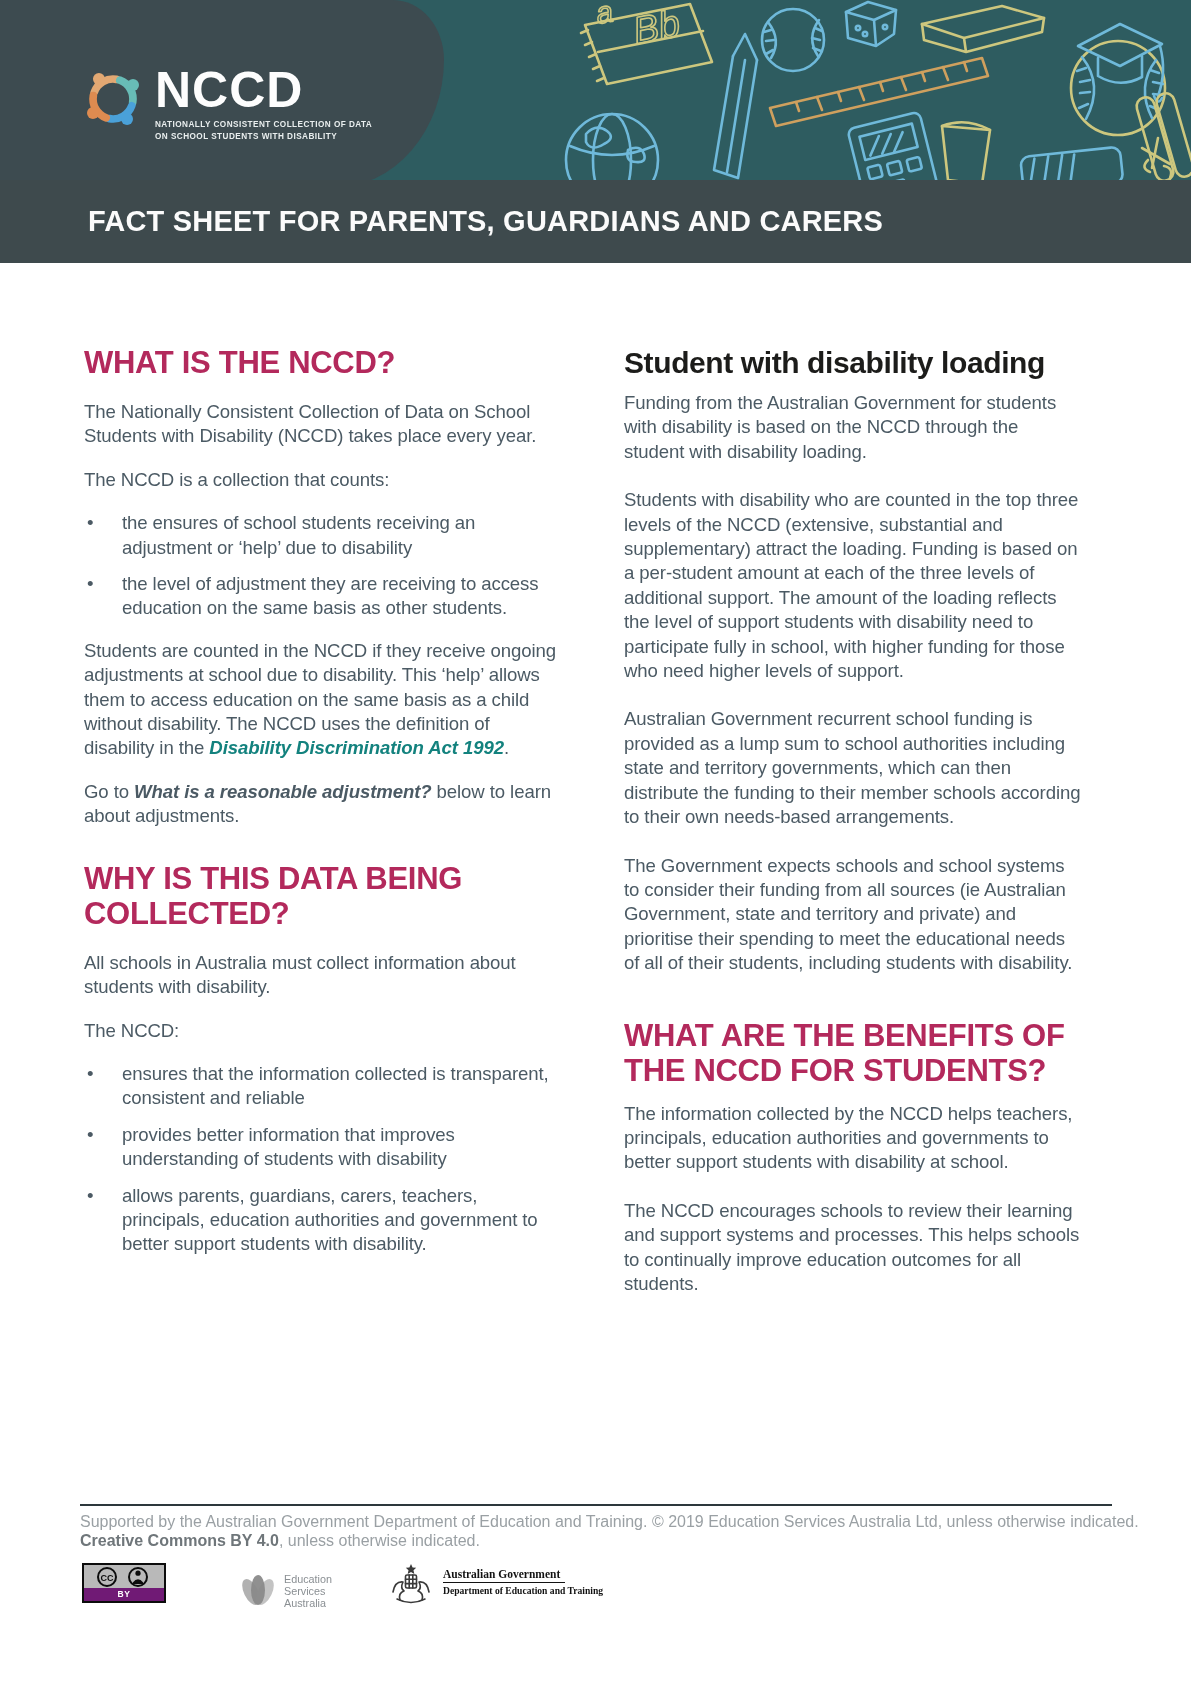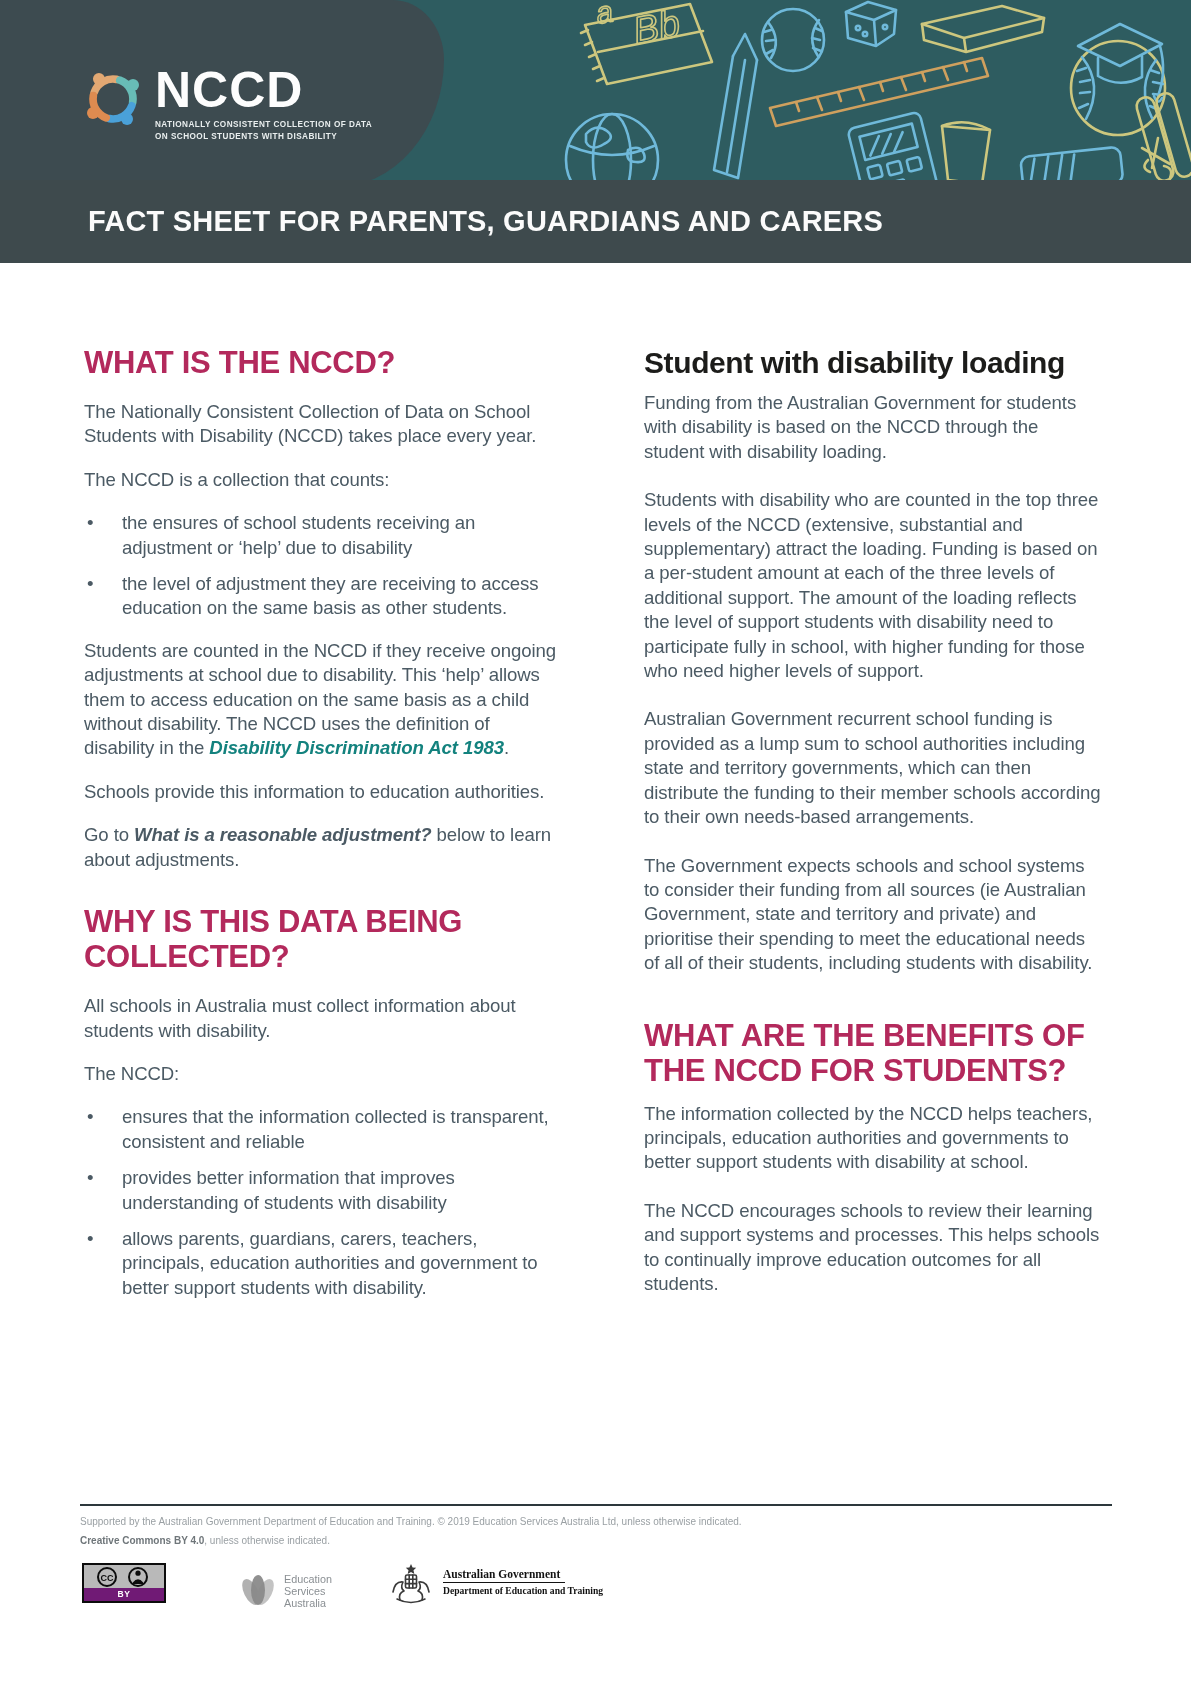--- a/index.html
+++ b/index.html
@@ -23,38 +23,38 @@
   .logo-tagline { margin-top:7px; color:#e9eeee; font-size:8.2px; line-height:12px; letter-spacing:0.45px; font-weight:bold; }
   
   .banner {
     position:absolute; left:0; top:180px; width:1191px; height:83px;
     background:#3e4a4d; display:flex; align-items:center;
   }
   .banner-text { color:#fbfbfb; font-weight:bold; font-size:29px; letter-spacing:0.2px; padding-left:88px; }
   
   .col { position:absolute; top:345px; color:#4b5a64; font-size:18.6px; line-height:24.4px; letter-spacing:-0.1px; }
   .col-left  { left:84px;  width:474px; }
-  .col-right { left:644px; width:458px; }
+  .col-right { left:624px; width:458px; }
   .col p { margin:12px 0 19px; }
   .col-right p { margin:0 0 24px; }
   .h-magenta {
     color:#b3295c; font-size:31px; line-height:35px; font-weight:bold;
     letter-spacing:-0.3px; margin:32px 0 20px;
   }
   .h-first { margin-top:0; }
   .col-right .h-magenta { margin-top:42px; margin-bottom:14px; }
   .h-black { color:#1c1c1a; font-size:30px; line-height:36px; font-weight:bold; letter-spacing:-0.4px; margin:0 0 10px; }
   ul.bullets { list-style:none; margin:0 0 18px 0; }
   ul.bullets li { position:relative; padding-left:38px; margin-bottom:12px; }
   ul.bullets li::before { content:"•"; position:absolute; left:3px; top:0; }
   .act-link { color:#13827e; font-weight:bold; font-style:italic; }
   .q-em { font-weight:bold; font-style:italic; }
   
   .foot-rule { position:absolute; left:80px; top:1504px; width:1032px; height:2px; background:#2d383c; }
-  .foot-text { position:absolute; left:80px; top:1512px; font-size:10px; line-height:19px; color:#9aa0a4; }
+  .foot-text { position:absolute; left:80px; top:1512px; font-size:16px; line-height:19px; color:#9aa0a4; }
   .foot-text b { color:#6f767a; }
   .logos { position:absolute; left:80px; top:1562px; width:700px; height:60px; }
   .cc-badge {
     position:absolute; left:2px; top:1px; width:84px; height:40px;
     background:#b9b9b9; border:2px solid #0c0c0c; display:flex; flex-direction:column;
   }
   .cc-icons { flex:1; display:flex; align-items:center; justify-content:center; gap:8px; }
   .cc-bar { height:13px; background:#701a75; color:#ffffff; font-size:8.5px; font-weight:bold; text-align:center; line-height:13px; letter-spacing:0.5px; }
   .esa { position:absolute; left:160px; top:10px; display:flex; align-items:flex-start; }
   .esa-text { margin-left:8px; color:#8a8f93; font-size:10.8px; line-height:12px; margin-top:1px; }
@@ -190,22 +190,21 @@
   </div>
 
   <section class="col col-left">
     <h2 class="h-magenta h-first">WHAT IS THE NCCD?</h2>
     <p>The Nationally Consistent Collection of Data on School Students with Disability (NCCD) takes place every year.</p>
     <p>The NCCD is a collection that counts:</p>
     <ul class="bullets">
       <li><span>the ensures of school students receiving an adjustment or ‘help’ due to disability</span></li>
       <li><span>the level of adjustment they are receiving to access education on the same basis as other students.</span></li>
     </ul>
-    <p><span>Students are counted in the NCCD if they receive ongoing adjustments at school due to disability. This ‘help’ allows them to access education on the same basis as a child without disability. The NCCD uses the definition of disability in the </span><span class="act-link">Disability Discrimination Act 1983</span><span>.</span></p>
-    <p>Schools provide this information to education authorities.</p>
+    <p><span>Students are counted in the NCCD if they receive ongoing adjustments at school due to disability. This ‘help’ allows them to access education on the same basis as a child without disability. The NCCD uses the definition of disability in the </span><span class="act-link">Disability Discrimination Act 1992</span><span>.</span></p>
     <p><span>Go to </span><span class="q-em">What is a reasonable adjustment?</span><span> below to learn about adjustments.</span></p>
 
     <h2 class="h-magenta">WHY IS THIS DATA BEING COLLECTED?</h2>
     <p>All schools in Australia must collect information about students with disability.</p>
     <p>The NCCD:</p>
     <ul class="bullets">
       <li><span>ensures that the information collected is transparent, consistent and reliable</span></li>
       <li><span>provides better information that improves understanding of students with disability</span></li>
       <li><span>allows parents, guardians, carers, teachers, principals, education authorities and government to better support students with disability.</span></li>
     </ul>

